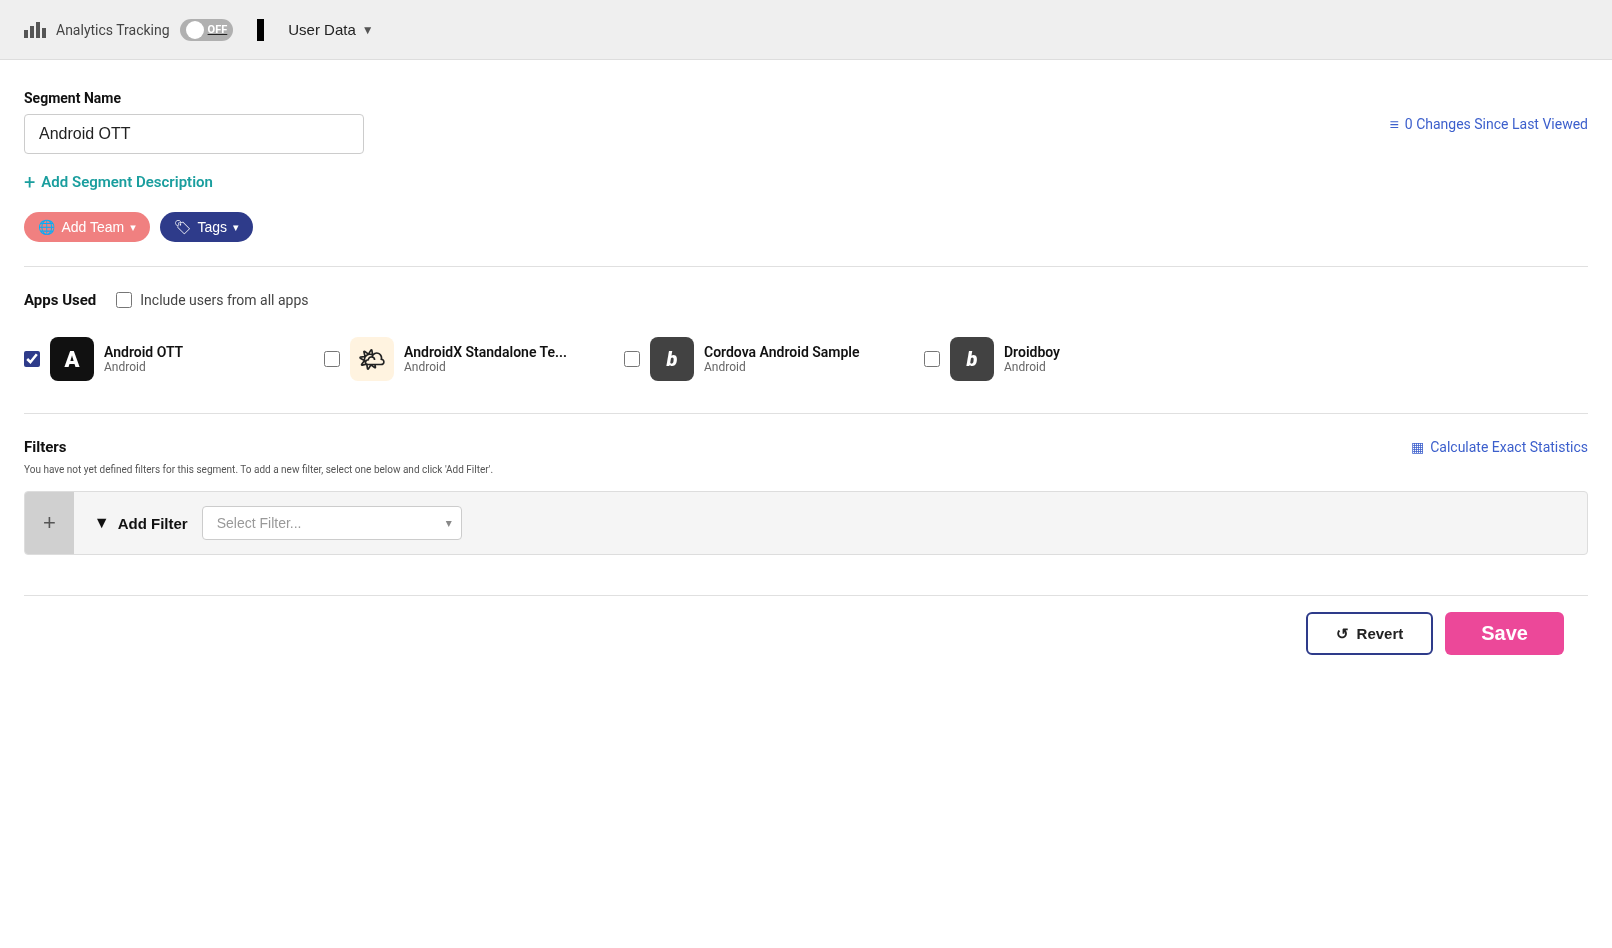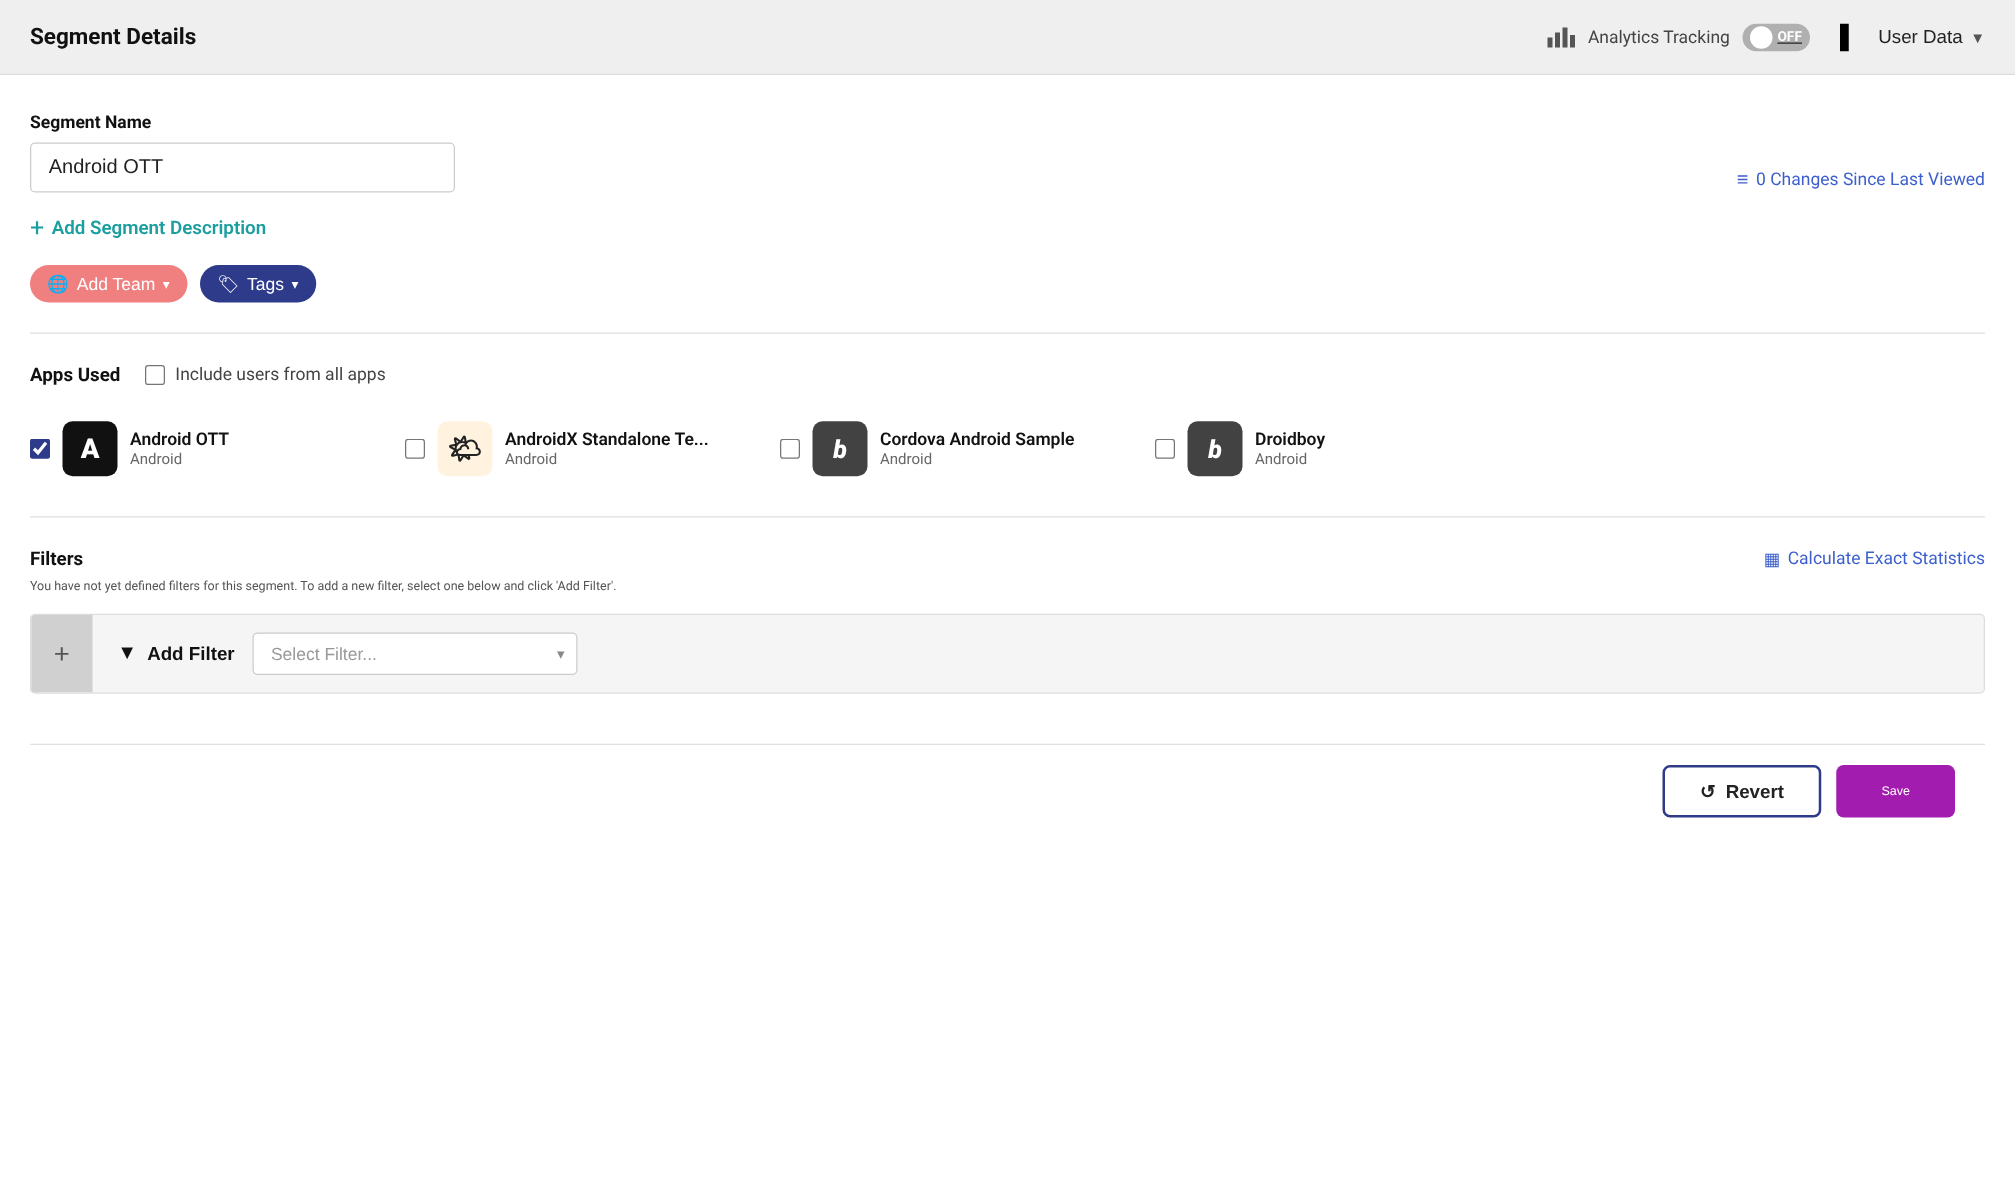--- a/index.html
+++ b/index.html
@@ -77,21 +77,21 @@
       margin: 0;
       padding: 30px 24px 24px 24px;
       min-height: calc(100vh - 60px);
       position: relative;
     }
 
     
     .section-top {
       display: flex;
       justify-content: space-between;
-      align-items: flex-end;
+      align-items: center;
       margin-bottom: 10px;
     }
     .segment-name-label {
       font-size: 14px;
       font-weight: 700;
       color: #111;
       margin-bottom: 8px;
     }
     .segment-name-input {
       width: 340px;
@@ -347,27 +347,27 @@
       background: white;
       color: #222;
       border: 2px solid #2e3b8a;
       border-radius: 6px;
       padding: 10px 28px;
       font-size: 15px;
       font-weight: 600;
       cursor: pointer;
     }
     .btn-save {
-      background: #a21caf;
+      background: #ec4899;
       color: white;
       border: none;
       border-radius: 6px;
       padding: 10px 36px;
-      font-size: 10px;
-      font-weight: 400;
+      font-size: 20px;
+      font-weight: 700;
       cursor: pointer;
     }
 
     
     input[type="checkbox"] {
       accent-color: #2e3b8a;
     }
 
     
     .bar-chart-icon {
@@ -379,21 +379,20 @@
     .bar-chart-icon span {
       display: inline-block;
       background: #555;
       width: 4px;
     }
   </style>
 </head>
 <body>
 
 <header class="header">
-  <span class="header-title">Segment Details</span>
   <div class="header-right">
     <div class="analytics-section">
       <div class="bar-chart-icon">
         <span style="height:8px"></span>
         <span style="height:12px"></span>
         <span style="height:16px"></span>
         <span style="height:10px"></span>
       </div>
       <span class="analytics-label">Analytics Tracking</span>
       <div class="toggle-wrap">

